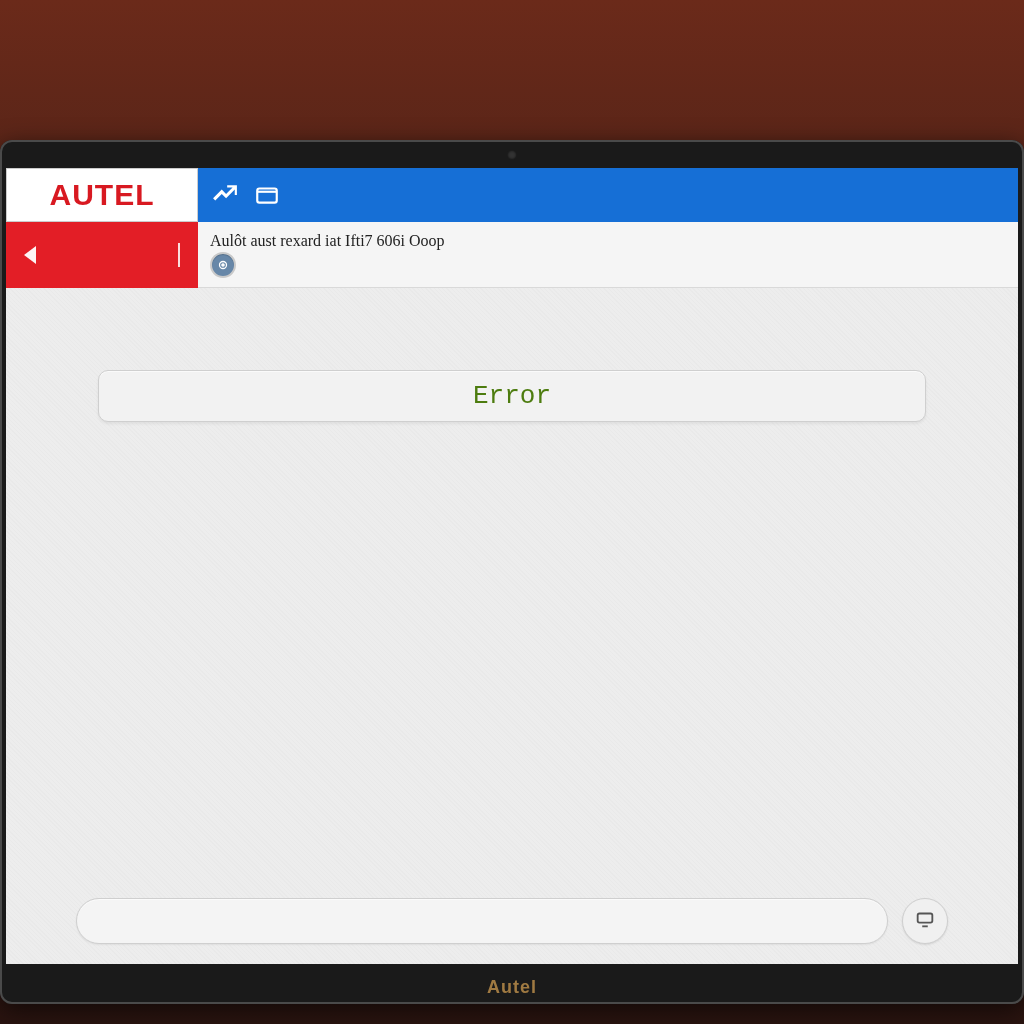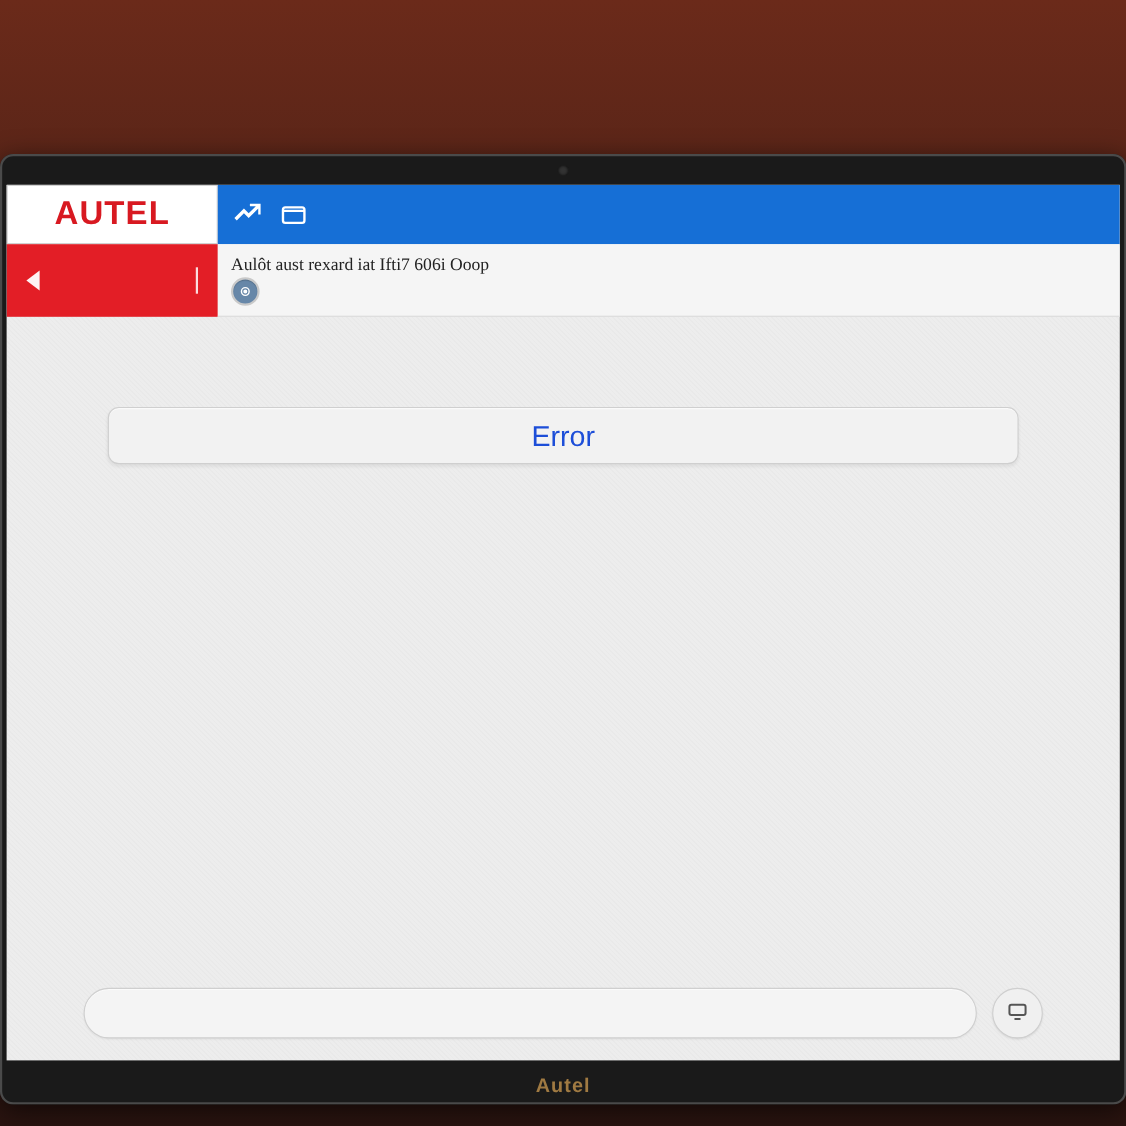--- a/index.html
+++ b/index.html
@@ -151,22 +151,22 @@
       top: 82px; left: 92px; right: 92px;
       height: 52px;
       background: #f2f2f2;
       border: 1px solid #cfcfcf;
       border-radius: 10px;
       box-shadow: 0 1px 0 rgba(255,255,255,.6) inset, 0 2px 3px rgba(0,0,0,.06);
       display: flex; align-items: center; justify-content: center;
     }
     .error-text {
       font-size: 26px;
-      color: #1d4ed8;
-      font-family: Liberation Sans, sans-serif;
+      color: #4d7c0f;
+      font-family: Liberation Mono, monospace;
     }
     .bottom-row {
       position: absolute;
       left: 70px; right: 70px; bottom: 20px;
       display: flex; align-items: center; gap: 14px;
     }
     .input-pill {
       flex: 1;
       height: 46px;
       background: #f4f4f4;

